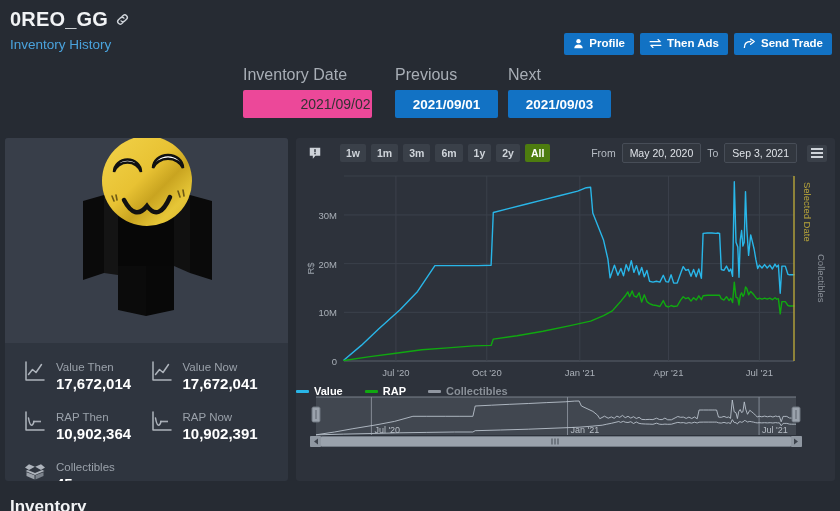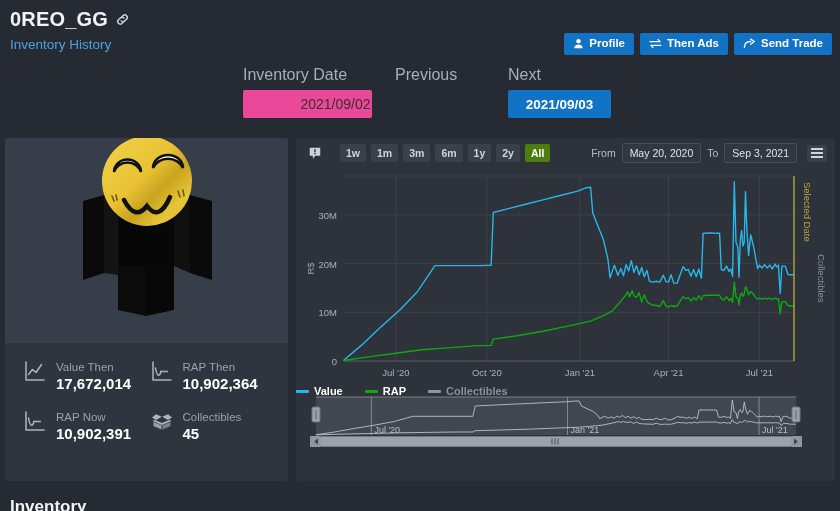--- a/index.html
+++ b/index.html
@@ -161,20 +161,21 @@
   <div class="date-bar">
     <div class="date-group g-inv">
       <span class="date-label">Inventory Date</span>
       <div class="date-input-wrap">
         <input class="date-input" type="text" readonly="" value="2021/09/02" style="">
 
       </div>
     </div>
     <div class="date-group g-prev">
       <span class="date-label">Previous</span>
+      <button class="nav-date-btn">2021/09/01</button>
     </div>
     <div class="date-group g-next">
       <span class="date-label">Next</span>
       <button class="nav-date-btn">2021/09/03</button>
     </div>
   </div>
 
   <div class="left-panel">
     <div class="avatar-area">
       <svg class="avatar-svg" width="190" height="205" viewBox="0 0 190 205">
@@ -218,20 +219,32 @@
               <path d="M3 3v18h18"></path>
                 <path d="M5.5 15.5l4-5 3.5 3 5.5-8"></path>
             </svg>
           </span>
           <span>
             <span class="stat-label">Value Then</span><br>
             <span class="stat-value">17,672,014</span>
           </span>
         </div>
 
+        <div class="stat">
+          <span class="stat-icon">
+            <svg width="24" height="24" viewBox="0 0 24 24" fill="none" stroke="currentColor" stroke-width="1.5" stroke-linecap="round" stroke-linejoin="round">
+              <path d="M3 3v18h18"></path>
+                <path d="M5.5 15.5l4-5 3.5 3 5.5-8"></path>
+            </svg>
+          </span>
+          <span>
+            <span class="stat-label">Value Now</span><br>
+            <span class="stat-value">17,672,041</span>
+          </span>
+        </div>
 
         <div class="stat">
           <span class="stat-icon">
             <svg width="24" height="24" viewBox="0 0 24 24" fill="none" stroke="currentColor" stroke-width="1.5" stroke-linecap="round" stroke-linejoin="round">
               <path d="M3 3v18h18"></path>
                 <path d="M5.5 9c1.5 9 4 9 5.5 3.5"></path>
               <path d="M11 12.5h.01M13 12.5h.01M15 12.5h.01M17 12.5h.01" stroke-width="2"></path>
             </svg>
           </span>
           <span>

